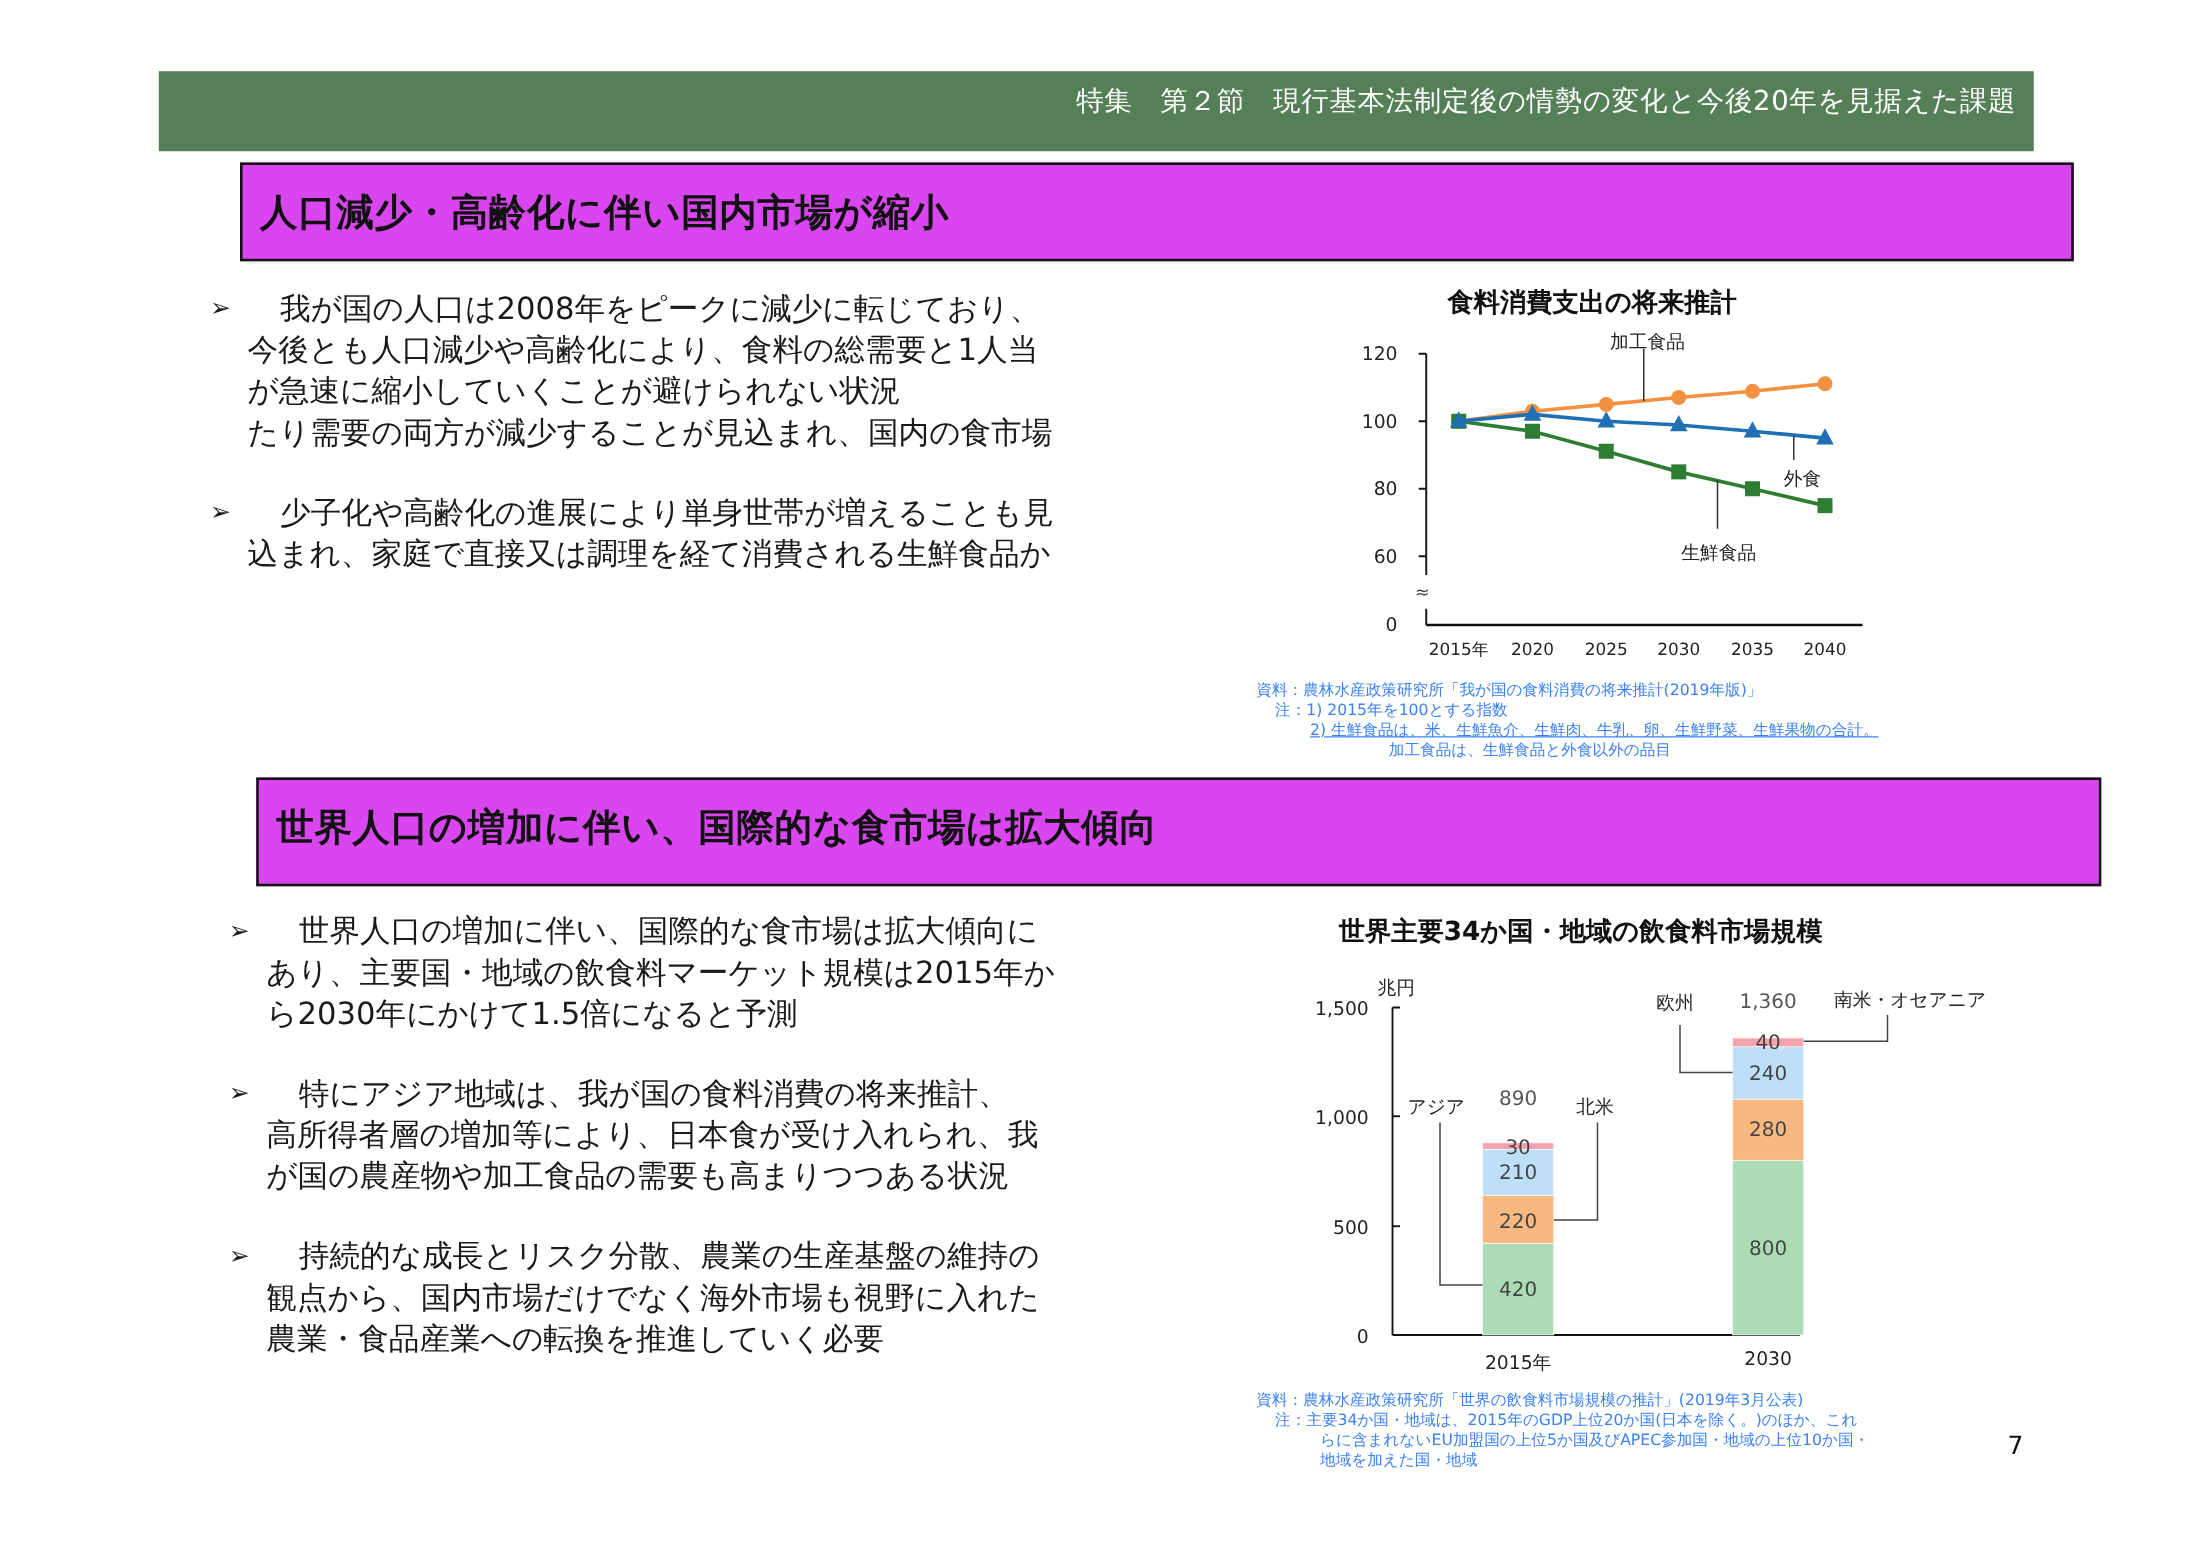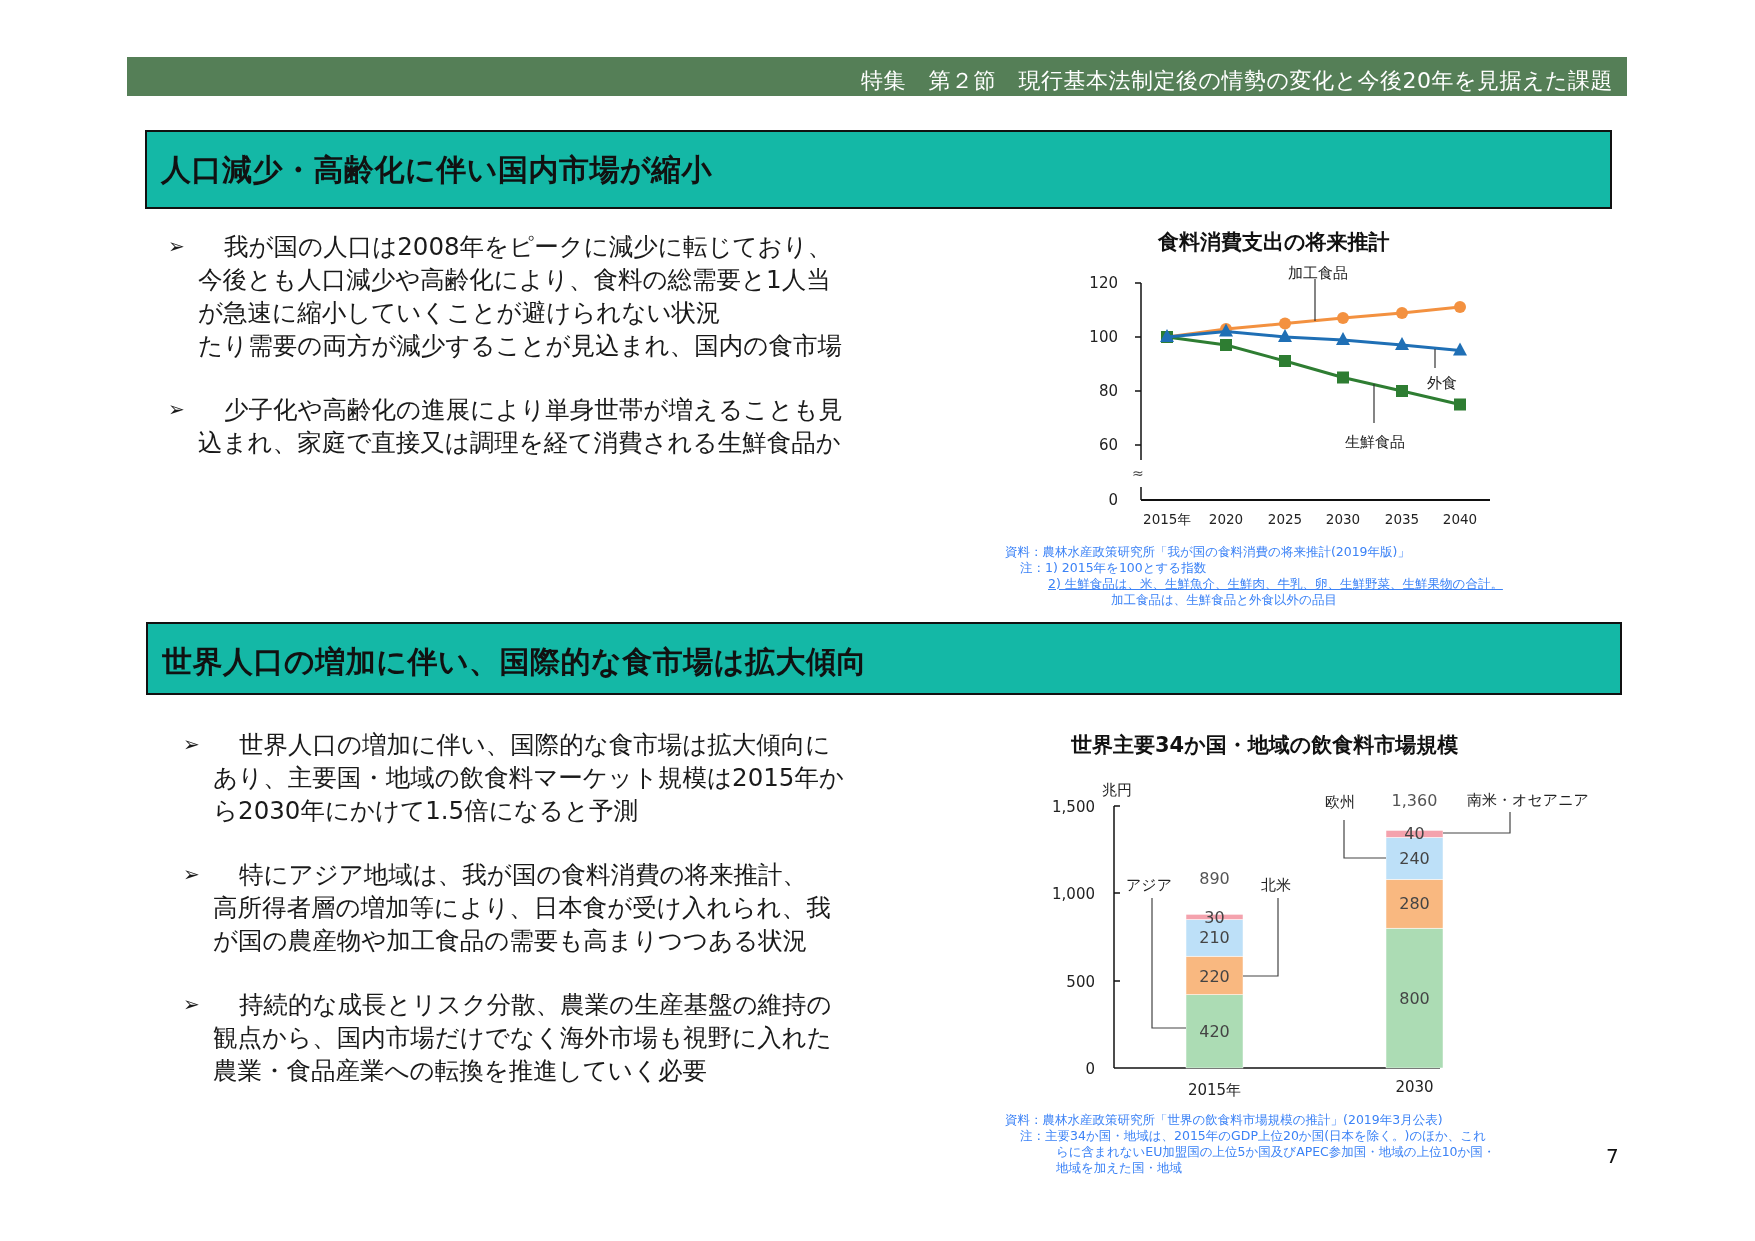--- a/index.html
+++ b/index.html
@@ -1,20 +1,20 @@
 <!DOCTYPE html>
 <html><head>
 <meta charset="utf-8">
 <style>
   html,body{margin:0;padding:0;background:#fff;}
   body{width:1755px;height:1241px;position:relative;overflow:hidden;font-family:"DejaVu Sans","Liberation Sans",sans-serif;color:#111;}
   .abs{position:absolute;}
-  .header-bar{left:127px;top:57px;width:1500px;height:39px;background:#557f57;}
+  .header-bar{left:127px;top:57px;width:1500px;height:64px;background:#557f57;}
   .header-title{position:absolute;right:14px;top:9px;color:#fff;font-size:22px;letter-spacing:0.5px;white-space:nowrap;}
-  .section-box{border:2.5px solid #111;background:#14b8a6;box-sizing:border-box;}
+  .section-box{border:2.5px solid #111;background:#d946ef;box-sizing:border-box;margin-left:47px;}
   .section-title{position:absolute;left:14px;top:18px;font-size:30px;font-weight:bold;white-space:nowrap;letter-spacing:0.5px;}
   .bullet{font-size:24.5px;line-height:33px;color:#1a1a1a;}
   .bullet .arrow{position:absolute;left:0;top:0;font-size:20px;}
   .bullet .btext{margin-left:30px;}
   .bullet .line{display:block;white-space:nowrap;}
   .bullet .line.first{text-indent:26px;}
   .chart-title{font-weight:bold;font-size:21px;white-space:nowrap;}
   .note{font-size:12.5px;line-height:16px;white-space:nowrap;color:#3b82f6;}
   .svgtext{font-family:"DejaVu Sans","Liberation Sans",sans-serif;}
   .page-num{font-size:20px;}
@@ -114,21 +114,21 @@
   <text x="372" y="123" font-size="15" fill="#222" text-anchor="middle">外食</text>
   <line x1="304" y1="119" x2="304" y2="158" stroke="#333" stroke-width="1.2"></line>
   <text x="305" y="182" font-size="15" fill="#222" text-anchor="middle">生鮮食品</text>
 </svg>
 
 <div class="abs note" style="left:1005px;top:544px;">資料：農林水産政策研究所「我が国の食料消費の将来推計(2019年版)」</div>
 <div class="abs note" style="left:1020px;top:560px;">注：1) 2015年を100とする指数</div>
 <div class="abs note" style="left:1048px;top:576px;text-decoration:underline;">2) 生鮮食品は、米、生鮮魚介、生鮮肉、牛乳、卵、生鮮野菜、生鮮果物の合計。</div>
 <div class="abs note" style="left:1066px;top:592px;margin-left:45px;">加工食品は、生鮮食品と外食以外の品目</div>
 
-<div class="abs section-box" style="left:146px;top:622px;width:1476px;height:73px;">
+<div class="abs section-box" style="left:158px;top:622px;width:1476px;height:87px;">
   <div class="section-title">世界人口の増加に伴い、国際的な食市場は拡大傾向</div>
 </div>
 
 <div class="abs bullet" style="left:183px;top:728px;width:720px;">
   <span class="arrow">➢</span>
   <div class="btext">
     <span class="line first">世界人口の増加に伴い、国際的な食市場は拡大傾向に</span>
     <span class="line">あり、主要国・地域の飲食料マーケット規模は2015年か</span>
     <span class="line">ら2030年にかけて1.5倍になると予測</span>
   </div>

